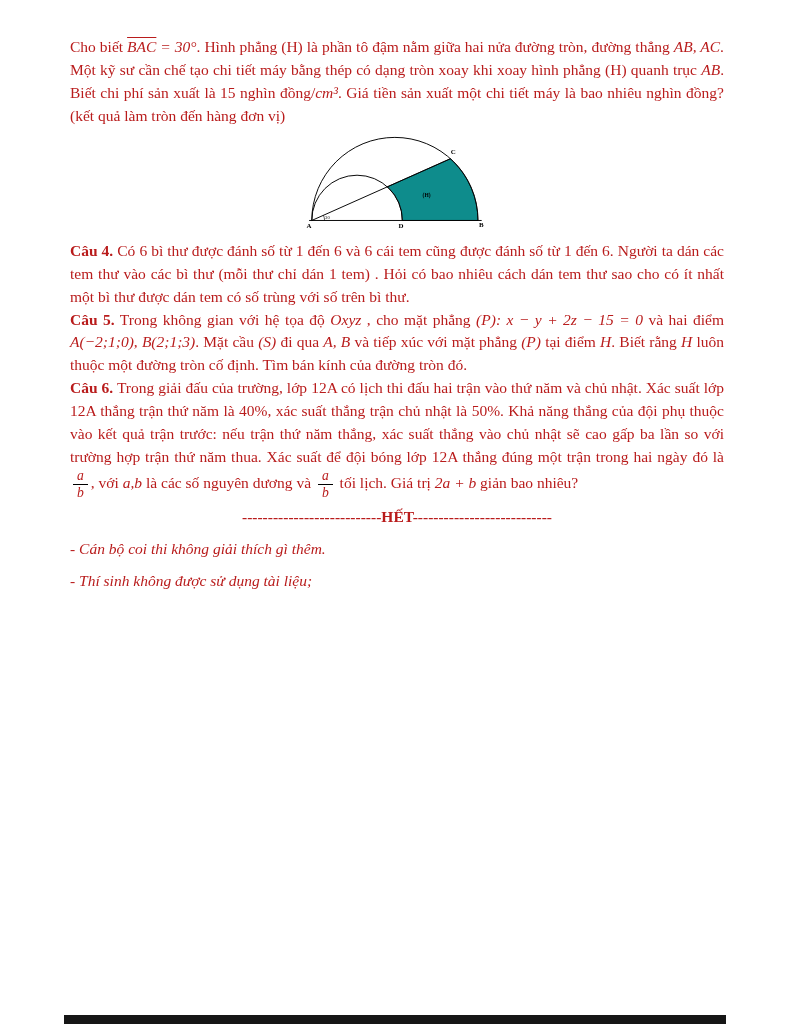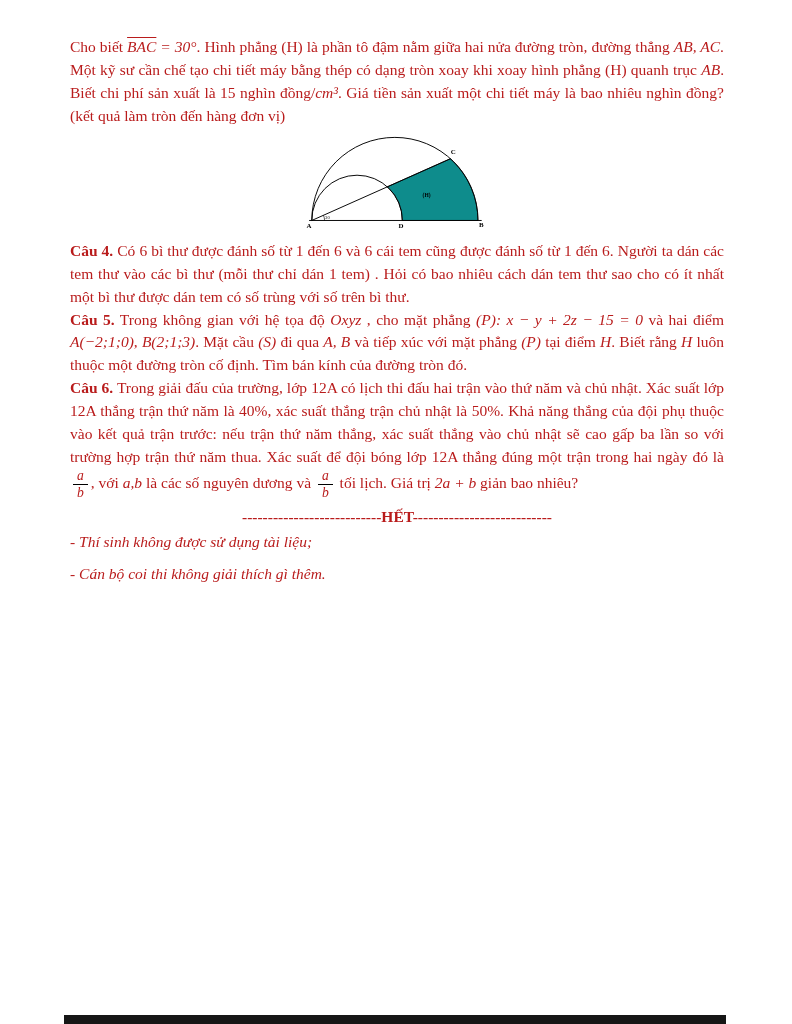--- a/index.html
+++ b/index.html
@@ -21,21 +21,21 @@
   .hat { font-style: italic; text-decoration: overline; }
   .figure-wrap { text-align: center; margin: 3px 0 4px 0; }
   .figure-wrap svg { display: inline-block; }
   .frac {
     display: inline-flex; flex-direction: column; align-items: center;
     vertical-align: middle; font-style: italic; line-height: 1.05;
     font-size: 0.88em; margin: 0 3px; text-align: center;
   }
   .frac .num { border-bottom: 1px solid #000; padding: 0 4px 1px 4px; }
   .frac .den { padding-top: 1px; }
-  .het { text-align: center; font-weight: bold; margin: 5px 0 2px 0; }
+  .het { text-align: center; font-weight: bold; margin: 5px 0 9px 0; }
   .note { margin: 0 0 9px 0; font-style: italic; text-align: left; }
   .bottom-bar {
     position: absolute; left: 64px; right: 66px; bottom: 0; height: 9px;
     background: #161616;
   }
   svg text { font-family: "Liberation Serif", "DejaVu Serif", serif; }
 </style>
 </head>
 <body>
 
@@ -68,19 +68,19 @@
     <p class="para"><span class="qlabel">Câu 6.</span><span> Trong giải đấu của trường, lớp 12A có lịch thi đấu hai trận vào thứ năm và chủ nhật. Xác suất lớp 12A thắng trận thứ năm là 40%, xác suất thắng trận chủ nhật là 50%. Khả năng thắng của đội phụ thuộc vào kết quả trận trước: nếu trận thứ năm thắng, xác suất thắng vào chủ nhật sẽ cao gấp ba lần so với trường hợp trận thứ năm thua. Xác suất để đội bóng lớp 12A thắng đúng một trận trong hai ngày đó là </span><span class="frac">
           <span class="num">a</span>
           <span class="den">b</span>
         </span><span>, với </span><span class="m">a,b</span><span> là các số nguyên dương và </span><span class="frac">
           <span class="num">a</span>
           <span class="den">b</span>
         </span><span> tối lịch. Giá trị </span><span class="m">2a + b</span><span> giản bao nhiêu?</span></p>
 
     <p class="het">---------------------------HẾT---------------------------</p>
 
+    <p class="note">- Cán bộ coi thi không giải thích gì thêm.</p>
     <p class="note">- Thí sinh không được sử dụng tài liệu;</p>
-    <p class="note">- Cán bộ coi thi không giải thích gì thêm.</p>
 
   </div>
 
   <div class="bottom-bar"></div>
 </div>
 
 </body></html>

